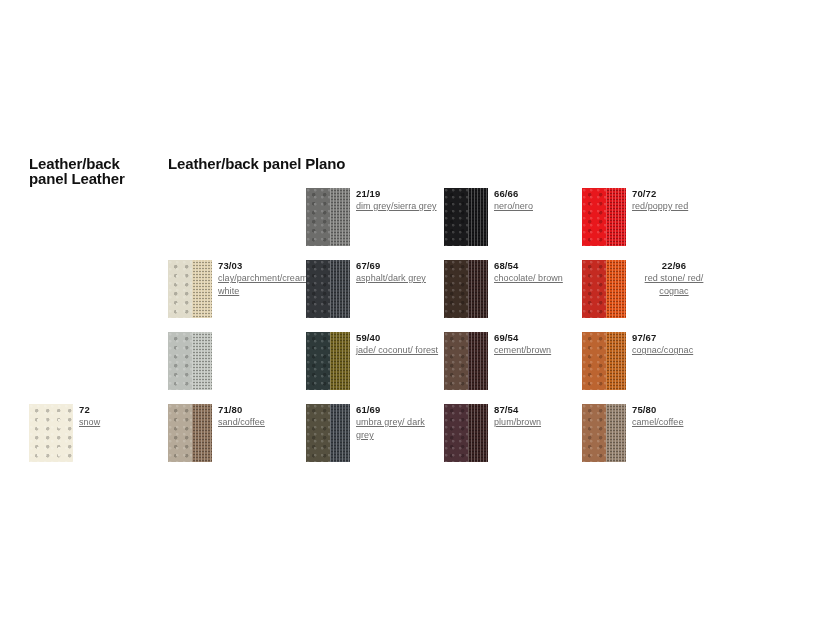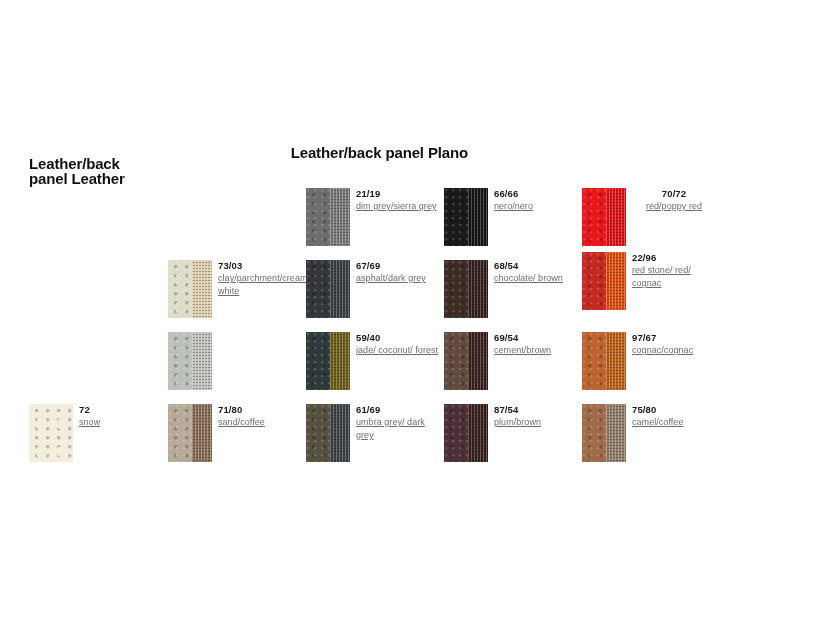--- a/index.html
+++ b/index.html
@@ -30,24 +30,23 @@
     color: #111111;
     letter-spacing: -0.15px;
   }
   #heading-leather {
     left: 29px;
     top: 157px;
     width: 132px;
   }
   #heading-plano {
     left: 168px;
-    top: 146px;
+    top: 157px;
     width: 300px;
     white-space: nowrap;
-    text-align: right;
   }
 
   
   .grid {
     position: absolute;
     left: 0;
     top: 0;
     width: 834px;
     height: 625px;
   }
@@ -235,31 +234,31 @@
       <div class="cell" style="left: 444px; top: 404px;">
         <div class="swatch">
           <div class="leather" style="background-image: radial-gradient(circle at 30% 30%, rgb(105, 81, 87) 0px, rgb(105, 81, 87) 1.3px, transparent 1.6px), radial-gradient(circle at 70% 75%, rgb(60, 37, 43) 0px, rgb(60, 37, 43) 1.6px, transparent 2px), linear-gradient(rgb(77, 48, 55), rgb(77, 48, 55));"></div>
           <div class="plano" style="background-image: repeating-linear-gradient(90deg, rgb(104, 86, 85) 0px, rgb(104, 86, 85) 1px, transparent 1px, transparent 3px), repeating-linear-gradient(0deg, rgb(39, 22, 22) 0px, rgb(39, 22, 22) 1px, transparent 1px, transparent 3px), linear-gradient(rgb(56, 32, 31), rgb(56, 32, 31));"></div>
         </div>
         <div class="label">
           <div class="code">87/54</div>
           <div class="desc">plum/brown</div>
         </div>
       </div>
-      <div class="cell" style="left: 582px; top: 188px; text-align: center;">
+      <div class="cell" style="left: 582px; top: 188px;">
         <div class="swatch">
           <div class="leather" style="background-image: radial-gradient(circle at 30% 30%, rgb(236, 60, 64) 0px, rgb(236, 60, 64) 1.3px, transparent 1.6px), radial-gradient(circle at 70% 75%, rgb(181, 18, 22) 0px, rgb(181, 18, 22) 1.6px, transparent 2px), linear-gradient(rgb(232, 23, 28), rgb(232, 23, 28));"></div>
           <div class="plano" style="background-image: repeating-linear-gradient(90deg, rgb(231, 76, 80) 0px, rgb(231, 76, 80) 1px, transparent 1px, transparent 3px), repeating-linear-gradient(0deg, rgb(157, 14, 18) 0px, rgb(157, 14, 18) 1px, transparent 1px, transparent 3px), linear-gradient(rgb(224, 20, 25), rgb(224, 20, 25));"></div>
         </div>
         <div class="label">
           <div class="code">70/72</div>
           <div class="desc">red/poppy red</div>
         </div>
       </div>
-      <div class="cell" style="left: 582px; top: 252px;">
+      <div class="cell" style="left: 582px; top: 260px; text-align: center;">
         <div class="swatch">
           <div class="leather" style="background-image: radial-gradient(circle at 30% 30%, rgb(205, 76, 69) 0px, rgb(205, 76, 69) 1.3px, transparent 1.6px), radial-gradient(circle at 70% 75%, rgb(153, 33, 26) 0px, rgb(153, 33, 26) 1.6px, transparent 2px), linear-gradient(rgb(196, 42, 33), rgb(196, 42, 33));"></div>
           <div class="plano" style="background-image: repeating-linear-gradient(90deg, rgb(231, 121, 75) 0px, rgb(231, 121, 75) 1px, transparent 1px, transparent 3px), repeating-linear-gradient(0deg, rgb(157, 55, 13) 0px, rgb(157, 55, 13) 1px, transparent 1px, transparent 3px), linear-gradient(rgb(224, 79, 18), rgb(224, 79, 18));"></div>
         </div>
         <div class="label">
           <div class="code">22/96</div>
           <div class="desc">red stone/ red/ cognac</div>
         </div>
       </div>
       <div class="cell" style="left: 582px; top: 332px;">

